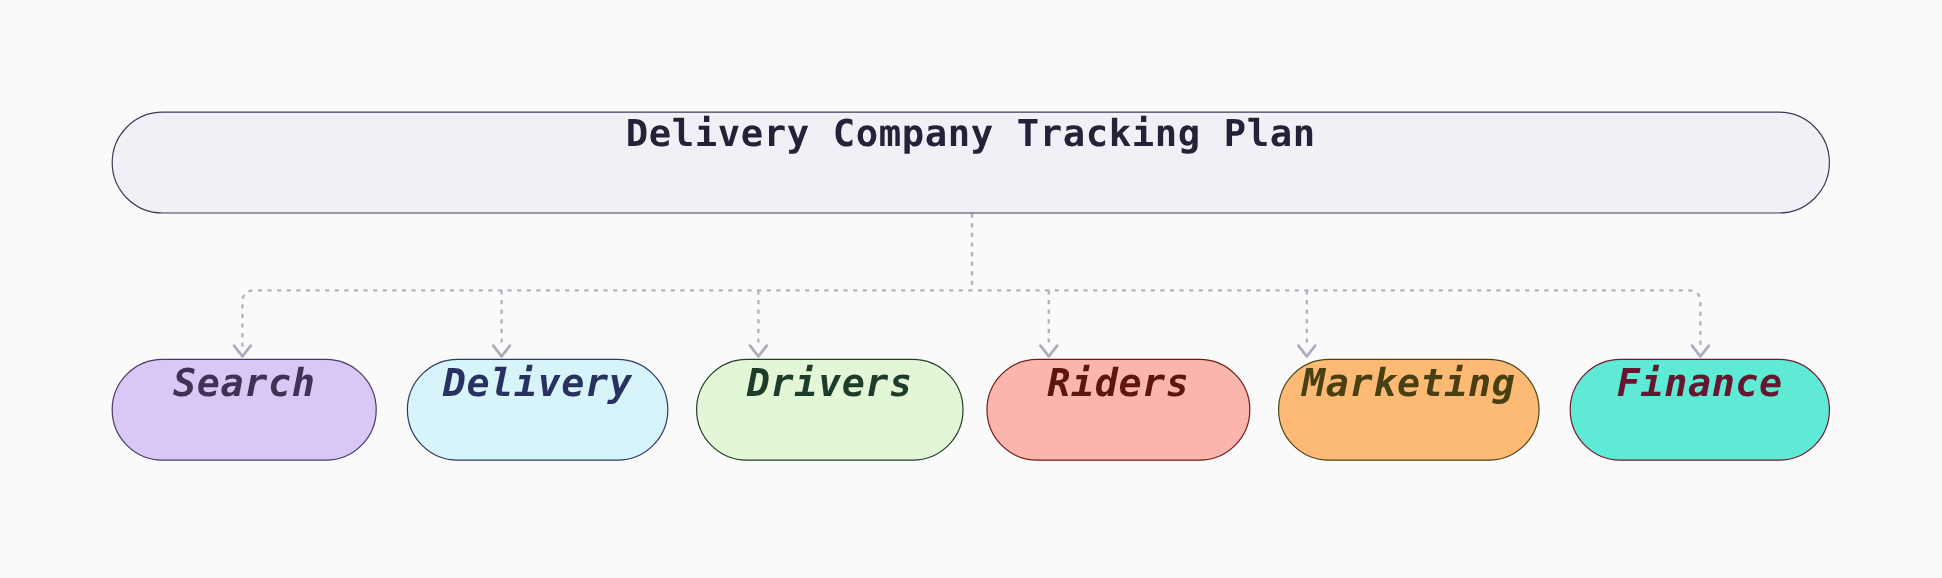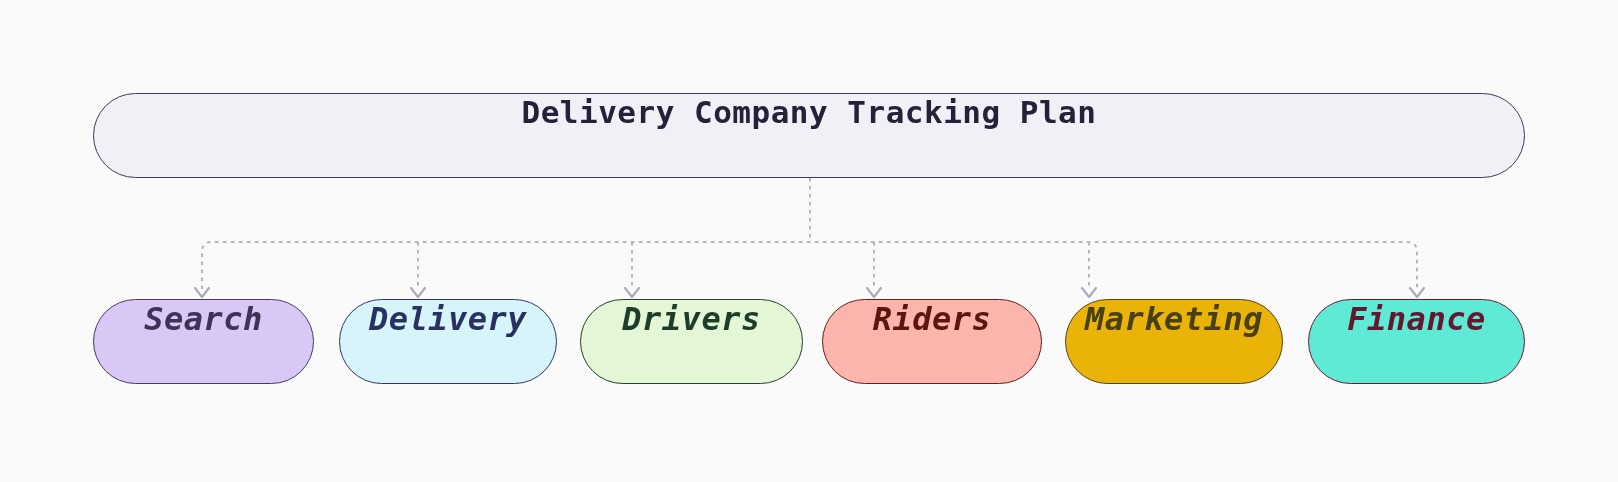--- a/index.html
+++ b/index.html
@@ -86,21 +86,21 @@
   </div>
 
   <div class="node child" style="left: 822px; width: 220px; background: rgb(251, 181, 173); border-color: rgb(111, 28, 21); color: rgb(95, 20, 16);">
     <span class="label">Riders</span>
   </div>
 
   <div class="node child" style="left: 580px; width: 223px; background: rgb(227, 247, 215); border-color: rgb(37, 64, 42); color: rgb(30, 60, 42);">
     <span class="label">Drivers</span>
   </div>
 
-  <div class="node child" style="left: 1065px; width: 218px; background: #eab308; border-color: rgb(78, 69, 23); color: rgb(72, 64, 19);">
+  <div class="node child" style="left: 1065px; width: 218px; background: #fdba74; border-color: rgb(78, 69, 23); color: rgb(72, 64, 19);">
     <span class="label">Marketing</span>
   </div>
 
   <div class="node child" style="left: 1308px; width: 217px; background: #5eead4; border-color: rgb(111, 26, 51); color: rgb(102, 23, 47);">
     <span class="label">Finance</span>
   </div>
 
 </div>
 
 </body></html>

